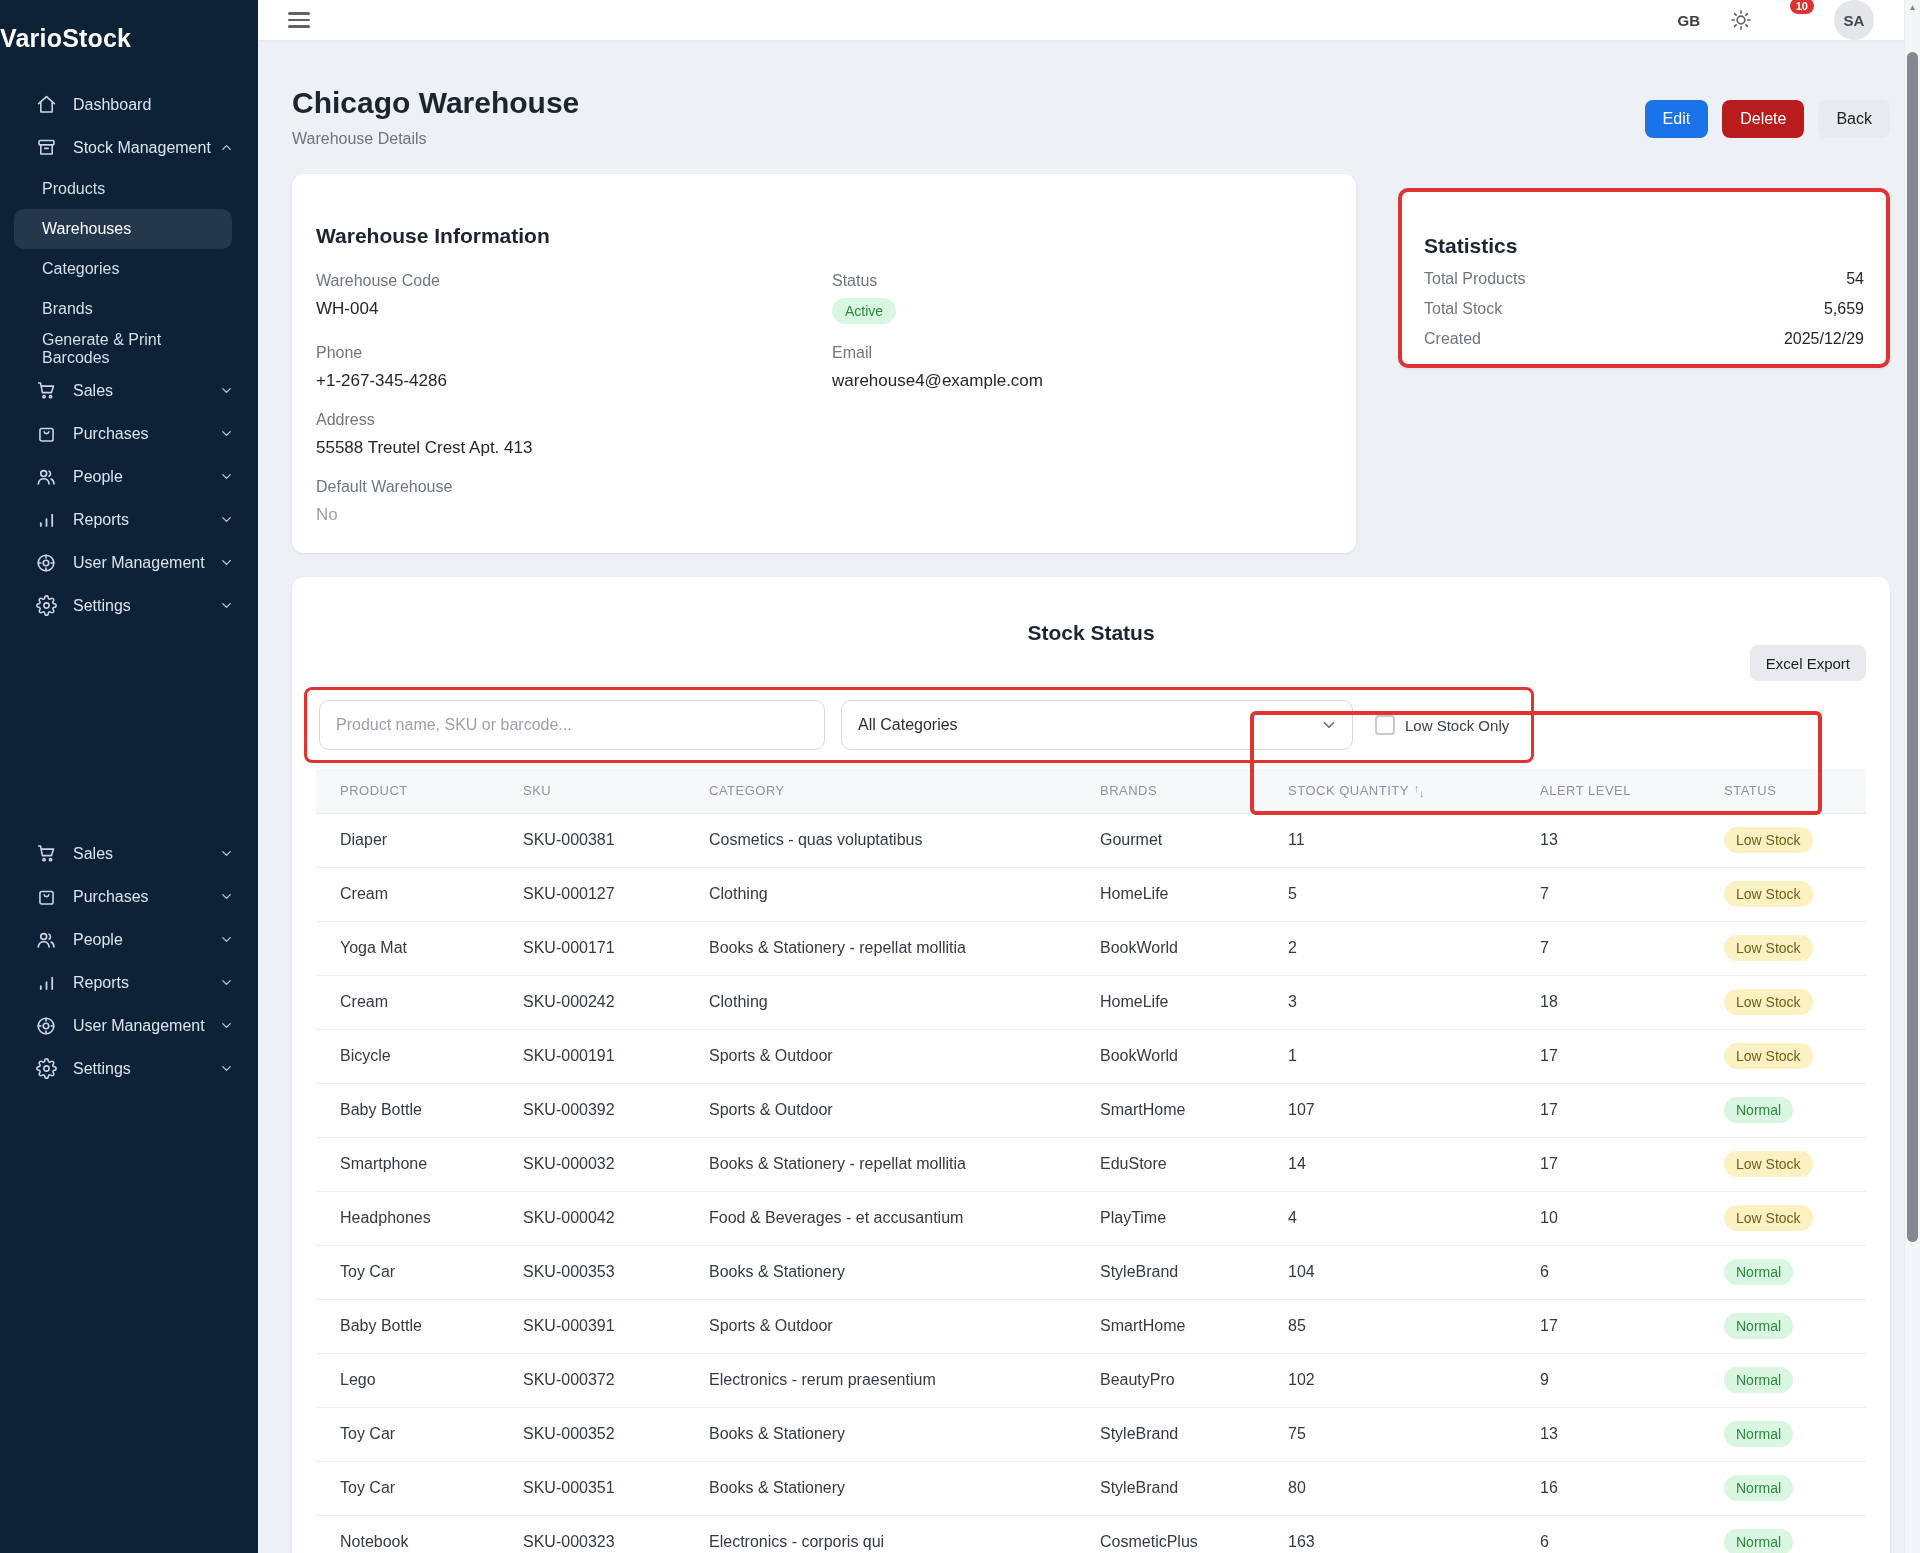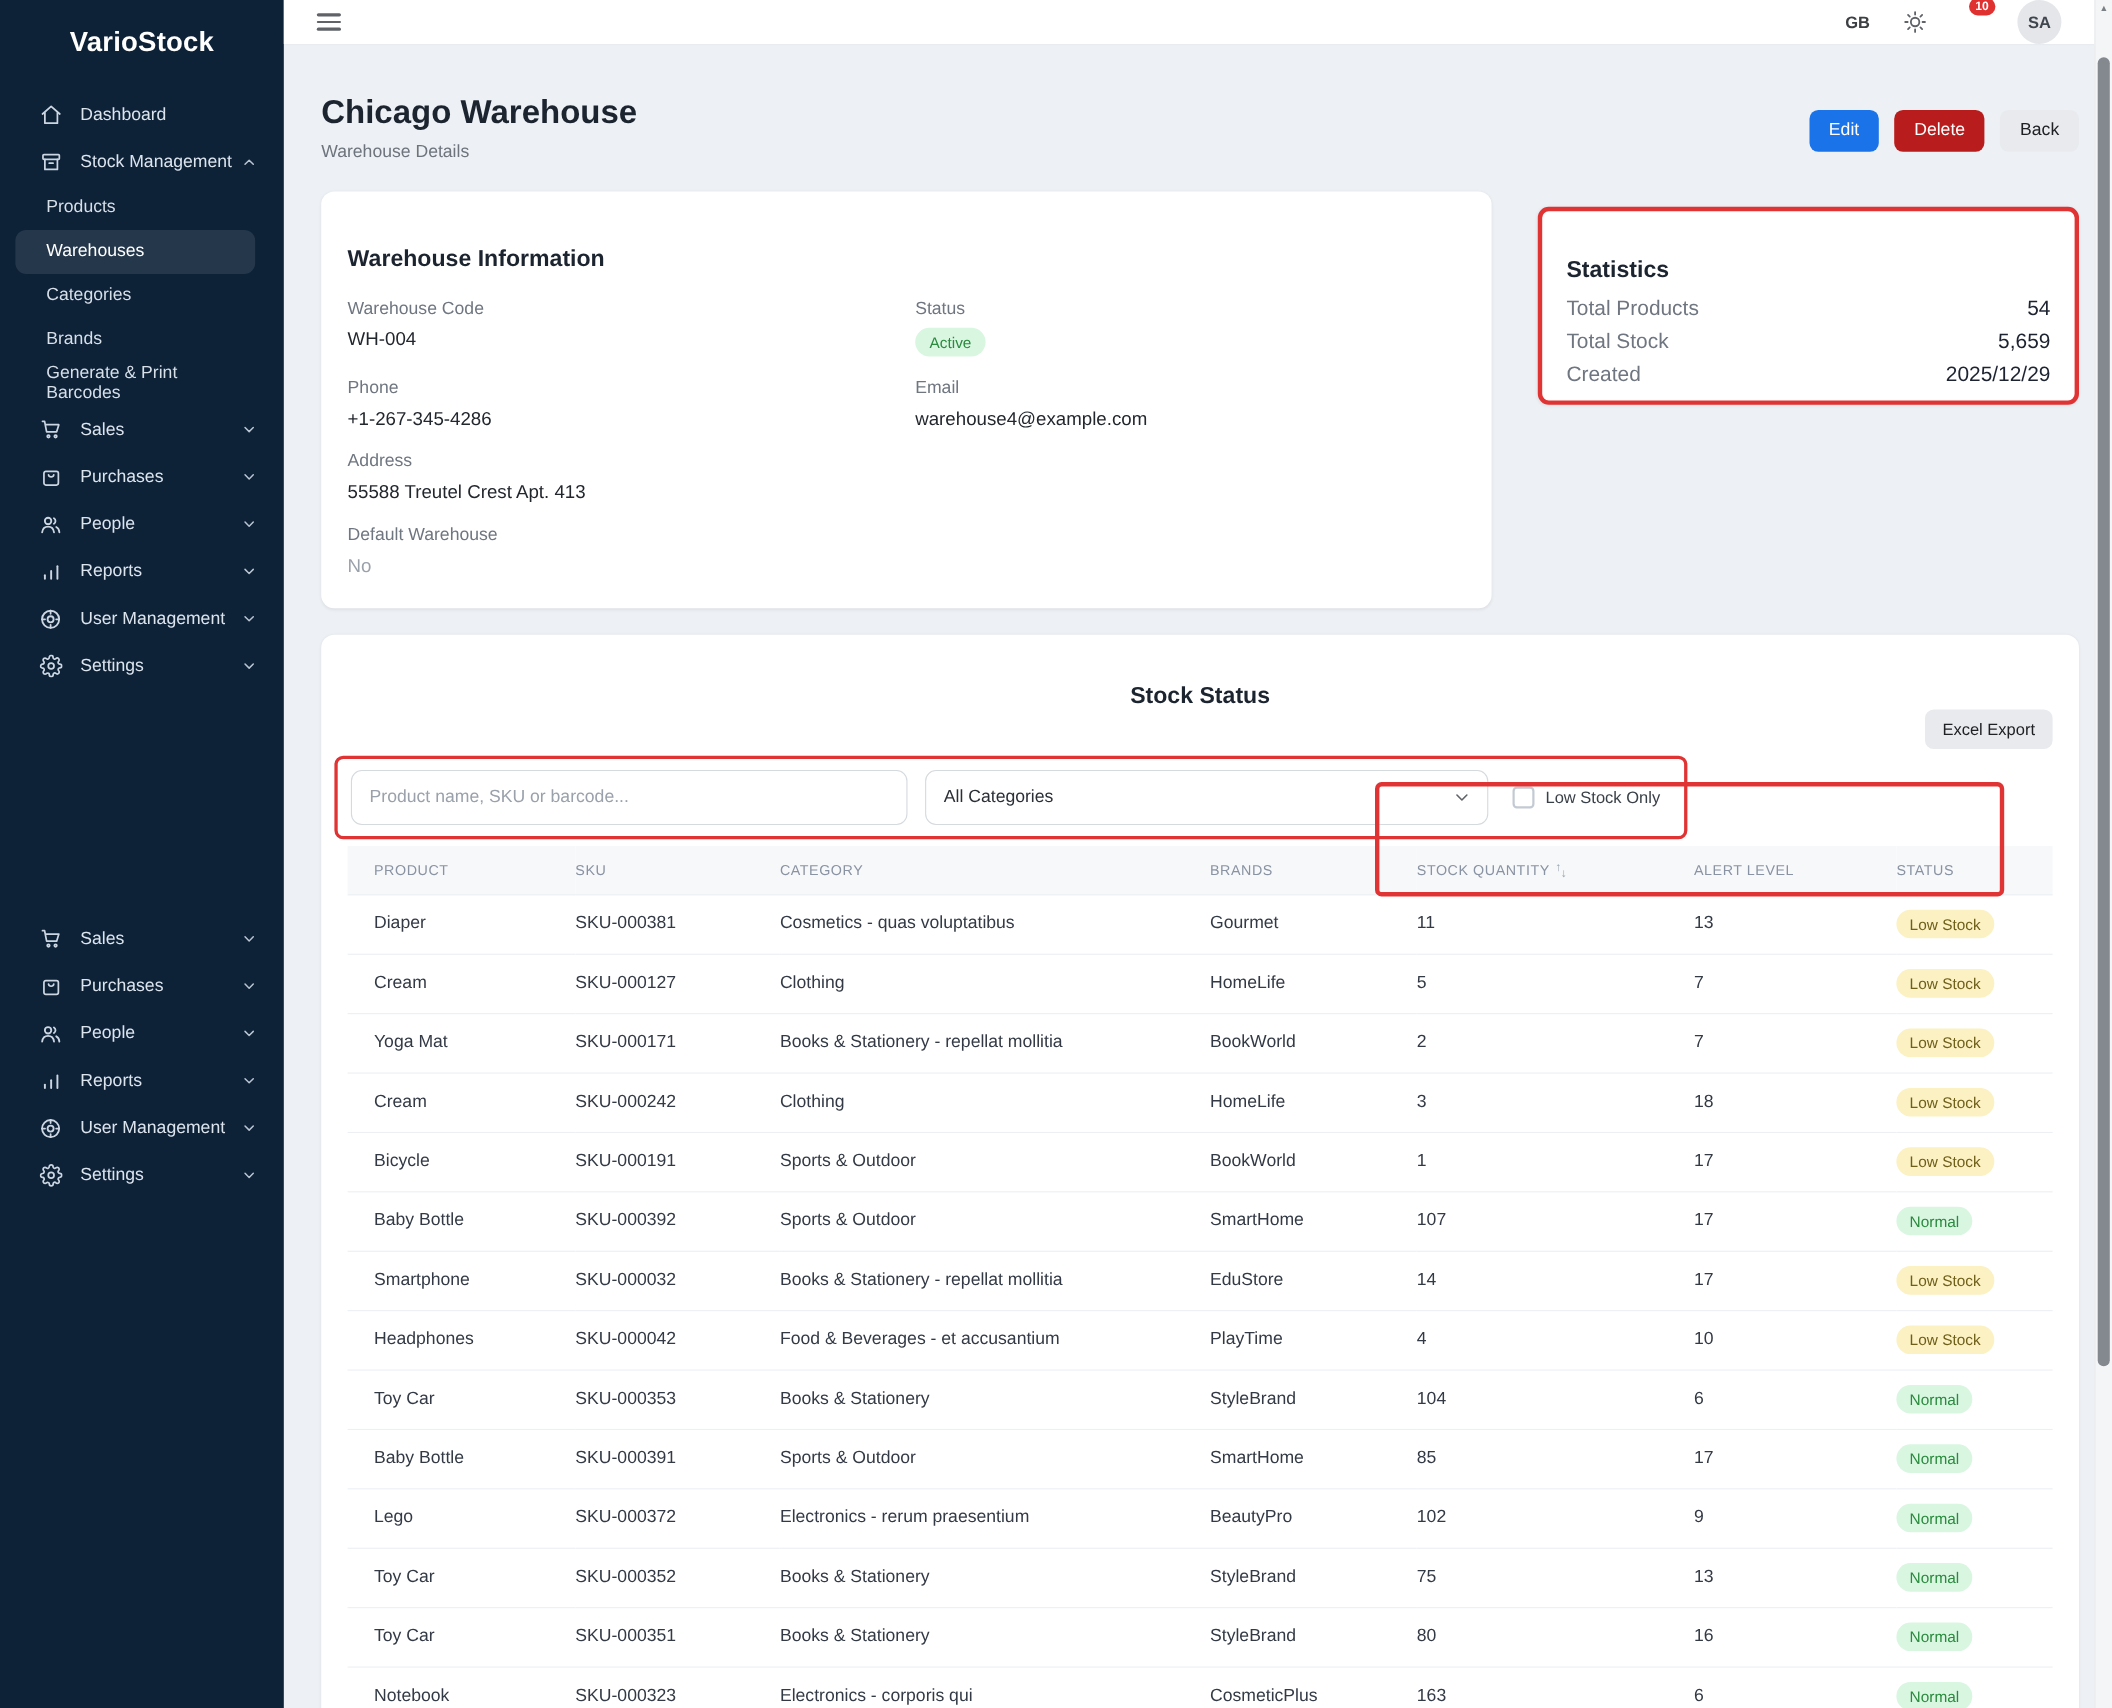--- a/index.html
+++ b/index.html
@@ -4,21 +4,21 @@
 <style>
   * { margin:0; padding:0; box-sizing:border-box; }
   html,body { width:1920px; height:1553px; }
   body {
     font-family:"Liberation Sans","DejaVu Sans",sans-serif;
     background:#edf0f4; display:flex; overflow:hidden; position:relative;
     color:#22272e;
   }
   
   .sidebar { width:258px; height:100%; background:#0d2137; flex-shrink:0; padding-top:24px; }
-  .logo { color:#fff; font-size:25px; font-weight:bold; text-align:center; letter-spacing:.2px; }
+  .logo { color:#fff; font-size:25px; font-weight:bold; text-align:left; letter-spacing:.2px; }
   .nav { margin-top:30px; }
   .nav-item { display:flex; align-items:center; height:43px; padding:0 24px 0 34px; font-size:16px; color:#dce4ee; cursor:pointer; }
   .nav-item .nicon { width:24px; height:24px; margin-right:15px; display:flex; align-items:center; justify-content:center; }
   .nav-item .nicon svg { stroke:#ccd6e2; }
   .nav-item .chev { margin-left:auto; display:flex; }
   .nav-item .chev svg { stroke:#b9c5d3; }
   .nav-sub { display:flex; align-items:center; height:40px; margin:0 26px 0 14px; padding-left:28px; font-size:16px; color:#d7dfe9; border-radius:10px; cursor:pointer; }
   .nav-sub.active { background:rgba(255,255,255,.10); color:#fff; }
   .nav-spacer { height:205px; }
   
@@ -48,21 +48,21 @@
   
   .wh-card { width:1064px; padding:26px 24px 28px; }
   .card-title { font-size:21px; font-weight:bold; color:#1c2430;margin-top:24px; }
   .wh-grid { margin-top:24px; display:grid; grid-template-columns:516px 1fr; row-gap:20px; }
   .field-label { font-size:16px; color:#6f7680; }
   .field-value { margin-top:9px; font-size:17px; color:#22272e; }
   .field-value.muted { color:#9aa1aa; }
   .status-pill { display:inline-block; margin-top:8px; background:#d9f6e1; color:#2b8a3e; font-size:14px; padding:5px 13px; border-radius:14px; }
   
   .stats-card { margin-left:42px; margin-top:14px; width:492px; background:#fff; border:4px solid #e03434; border-radius:10px; padding:18px 22px 16px; box-shadow:0 1px 3px rgba(16,24,40,.07); }
-  .stat-row { display:flex; justify-content:space-between; margin-top:12px; font-size:19px; height:18px; align-items:flex-start; }
+  .stat-row { display:flex; justify-content:space-between; margin-top:12px; font-size:16px; height:18px; align-items:flex-start; }
   .stat-label { color:#6f7680; }
   .stat-value { color:#1d2330; }
   
   .stock-card { margin-top:24px; width:1598px; position:relative; padding-bottom:0; }
   .stock-head { display:flex; align-items:center; padding:20px 24px 0;flex-direction:column; }
   .btn-export { margin-left:auto; background:#e8eaee; color:#202124; height:36px; border:none; border-radius:8px; padding:0 16px; font-size:15px; cursor:pointer; font-family:inherit; }
   .filter-wrap { margin:6px 0 0 12px; border:3px solid #e03434; border-radius:8px; padding:10px 12px; display:flex; align-items:center; gap:16px; width:fit-content; }
   .search-input { width:506px; height:50px; border:1px solid #d5dade; border-radius:10px; padding:0 16px; font-size:16px; color:#333; font-family:inherit; outline:none; }
   .search-input::placeholder { color:#9aa1aa; }
   .select { width:512px; height:50px; border:1px solid #d5dade; border-radius:10px; padding:0 16px; display:flex; align-items:center; font-size:16px; color:#2a2f36; position:relative; cursor:pointer; background:#fff; }

